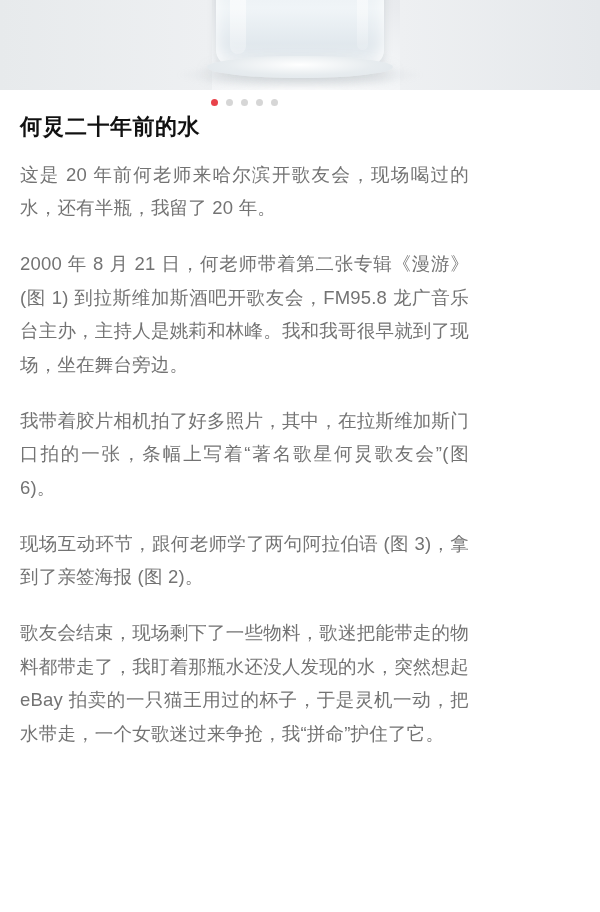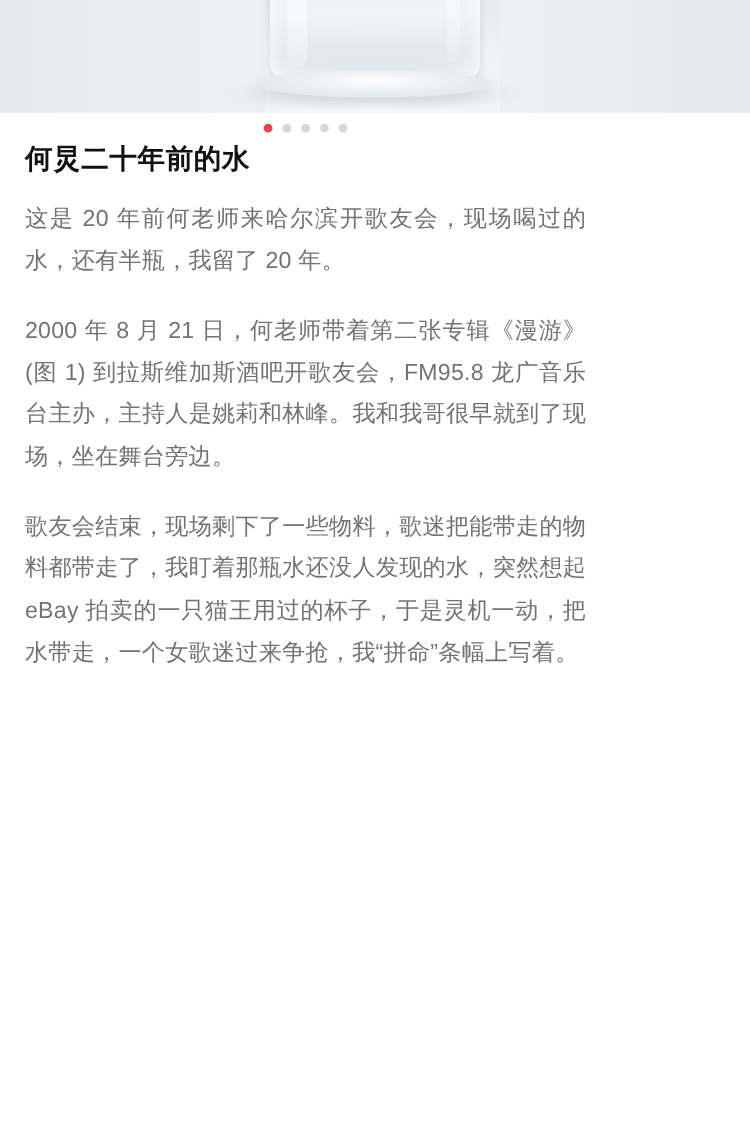--- a/index.html
+++ b/index.html
@@ -170,16 +170,18 @@
     <span class="dot" style="background: rgb(214, 214, 214);"></span>
     <span class="dot" style="background: rgb(214, 214, 214);"></span>
     <span class="dot" style="background: rgb(214, 214, 214);"></span>
     <span class="dot" style="background: rgb(214, 214, 214);"></span>
   </div>
 
   <div class="article">
     <h1 class="title">何炅二十年前的水</h1>
     <p class="para">这是 20 年前何老师来哈尔滨开歌友会，现场喝过的水，还有半瓶，我留了 20 年。</p>
     <p class="para">2000 年 8 月 21 日，何老师带着第二张专辑《漫游》(图 1) 到拉斯维加斯酒吧开歌友会，FM95.8 龙广音乐台主办，主持人是姚莉和林峰。我和我哥很早就到了现场，坐在舞台旁边。</p>
-    <p class="para">歌友会结束，现场剩下了一些物料，歌迷把能带走的物料都带走了，我盯着那瓶水还没人发现的水，突然想起 eBay 拍卖的一只猫王用过的杯子，于是灵机一动，把水带走，一个女歌迷过来争抢，我“拼命”条幅上写着。</p>
+    <p class="para">我带着胶片相机拍了好多照片，其中，在拉斯维加斯门口拍的一张，条幅上写着“著名歌星何炅歌友会”(图 6)。</p>
+    <p class="para">现场互动环节，跟何老师学了两句阿拉伯语 (图 3)，拿到了亲签海报 (图 2)。</p>
+    <p class="para">歌友会结束，现场剩下了一些物料，歌迷把能带走的物料都带走了，我盯着那瓶水还没人发现的水，突然想起 eBay 拍卖的一只猫王用过的杯子，于是灵机一动，把水带走，一个女歌迷过来争抢，我“拼命”护住了它。</p>
   </div>
 
 </div>
 
 </body></html>

